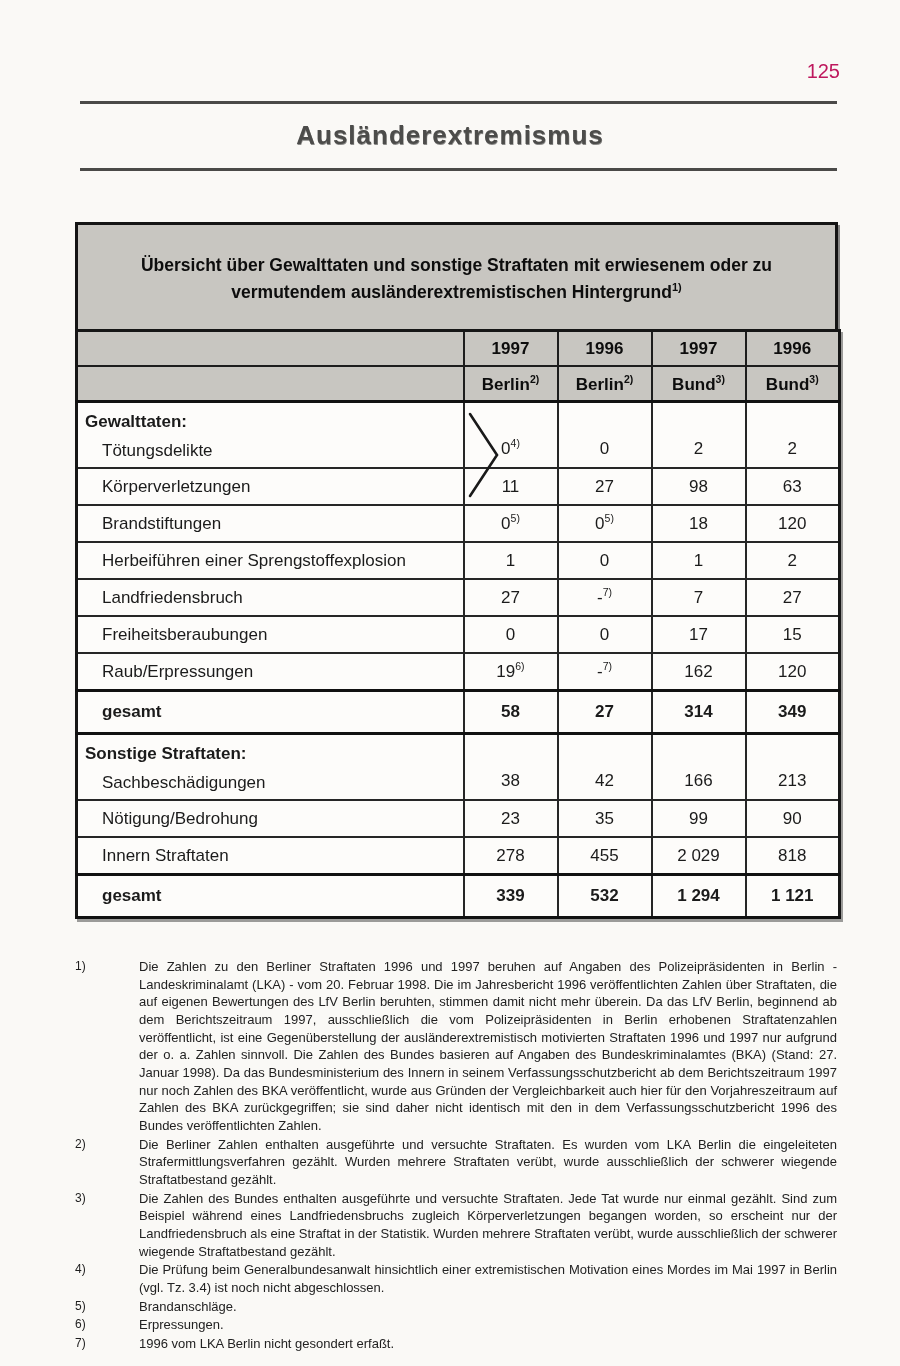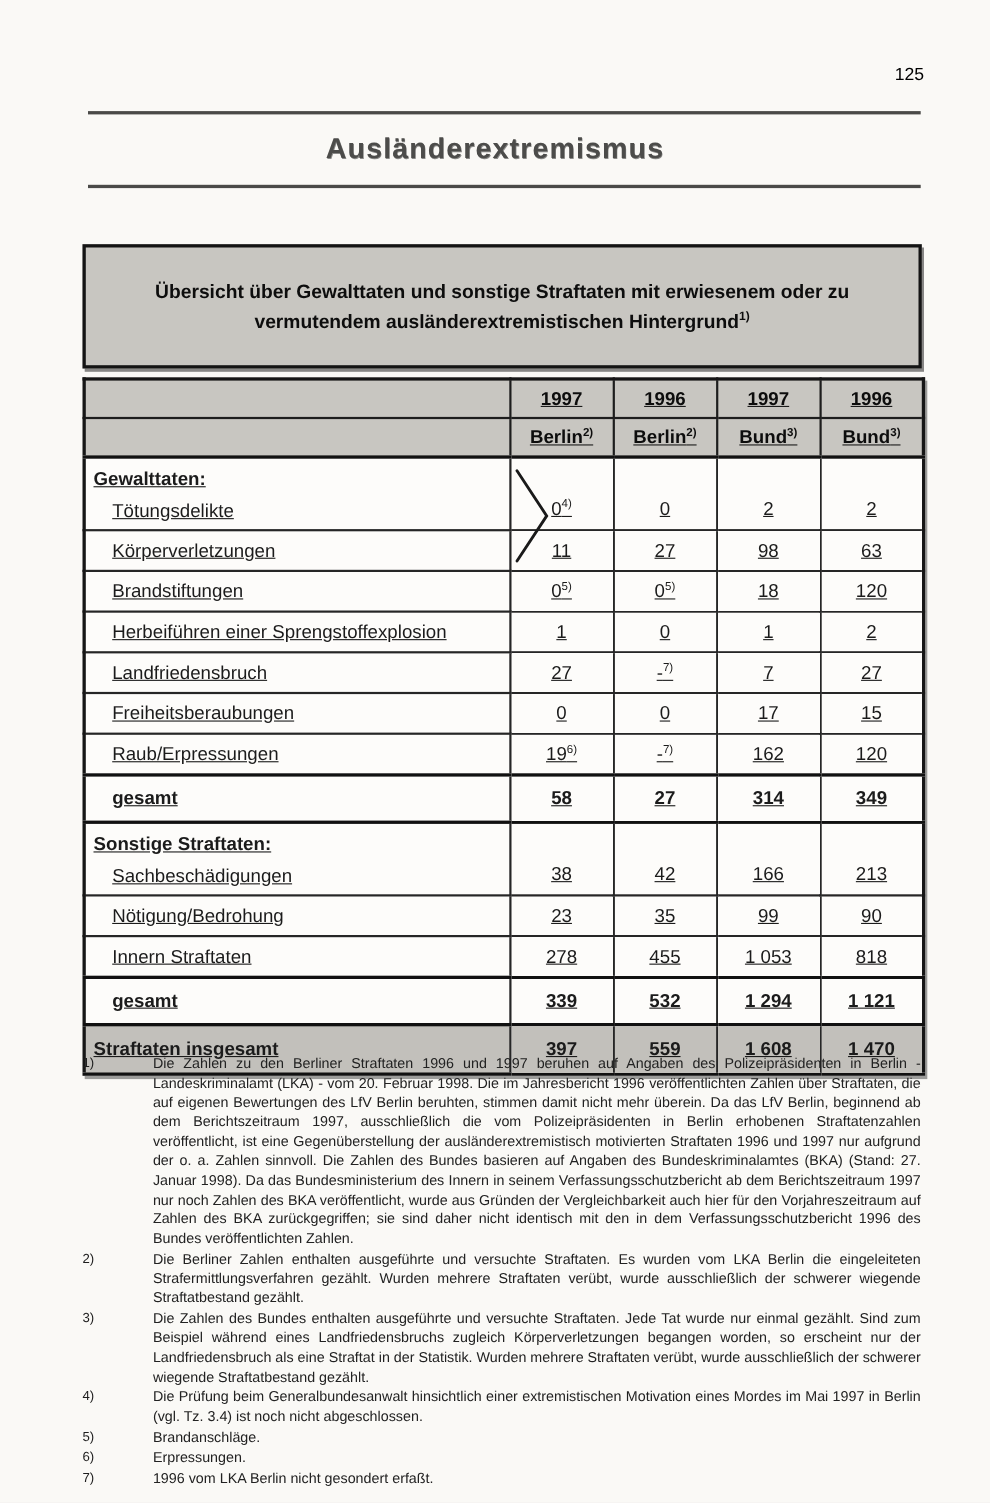--- a/index.html
+++ b/index.html
@@ -1,36 +1,36 @@
 <!DOCTYPE html>
 <html><head>
 <meta charset="utf-8">
 <style>
   html,body{margin:0;padding:0;}
   body{width:900px;height:1366px;background:#e8e7e4;font-family:"Liberation Sans",sans-serif;}
   .page{position:relative;width:900px;height:1366px;background:#faf9f6;color:#1b1b1b;overflow:hidden;}
 
-  .pagenum{position:absolute;top:60px;right:60px;font-size:16px;color:#000000;}
+  .pagenum{position:absolute;top:60px;right:60px;font-size:20px;color:#be185d;}
 
   .rule{position:absolute;left:80px;width:757px;height:0;border-top:3px solid #4a4a48;}
   .rule.r1{top:101px;}
   .rule.r2{top:168px;}
 
   .doc-title{position:absolute;top:120px;left:0;width:100%;text-align:center;
     font-size:26px;font-weight:bold;letter-spacing:1px;color:#4c4c4a;
     text-shadow:0.5px 0.5px 0 #8a8a88;}
 
   .header-box{position:absolute;top:222px;left:75px;width:763px;height:113px;
     background:#c8c6c1;border:3px solid #141414;box-sizing:border-box;
     box-shadow:2px 3px 0 rgba(40,40,40,.55);
     display:flex;align-items:center;justify-content:center;text-align:center;}
   .header-box p{margin:0;padding:0 52px;font-size:17.5px;font-weight:bold;line-height:1.5;color:#0d0d0d;}
   .header-box sup{font-size:11px;}
 
-  .table-wrap{position:absolute;top:343px;left:75px;width:763px;text-decoration:underline;}
+  .table-wrap{position:absolute;top:329px;left:75px;width:763px;}
   table{width:763px;border-collapse:collapse;table-layout:fixed;
     border:3px solid #161616;box-shadow:2px 3px 0 rgba(40,40,40,.45);}
   col.c-label{width:387px;}
   col.c-num{width:94px;}
   thead th{background:#c8c6c1;border:2px solid #1d1d1d;height:33px;
     font-size:17px;font-weight:bold;color:#0d0d0d;padding:0;}
   thead tr.region-row th{border-bottom:3px solid #111;}
   thead th sup{font-size:10.5px;}
   tbody td{border:2px solid #262626;font-size:17px;padding:0;background:#fdfcfa;}
   tbody td.label{text-align:left;padding-left:7px;}
@@ -188,41 +188,32 @@
             <td class="num"><span>35</span></td>
             <td class="num"><span>99</span></td>
             <td class="num"><span>90</span></td>
           </tr>
           <tr class="row-item">
             <td class="label">
               <div class="item-line">Innern Straftaten</div>
             </td>
             <td class="num"><span>278</span></td>
             <td class="num"><span>455</span></td>
-            <td class="num"><span>1 053</span></td>
+            <td class="num"><span>2 029</span></td>
             <td class="num"><span>818</span></td>
           </tr>
           <tr class="row-total">
             <td class="label">
               <div class="item-line">gesamt</div>
             </td>
             <td class="num"><span>339</span></td>
             <td class="num"><span>532</span></td>
             <td class="num"><span>1 294</span></td>
             <td class="num"><span>1 121</span></td>
           </tr>
-          <tr class="row-grand">
-            <td class="label">
-              <div class="item-line" style="padding-left: 0px;">Straftaten insgesamt</div>
-            </td>
-            <td class="num"><span>397</span></td>
-            <td class="num"><span>559</span></td>
-            <td class="num"><span>1 608</span></td>
-            <td class="num"><span>1 470</span></td>
-          </tr>
         </tbody>
     </table>
   </div>
 
   <div class="footnotes">
       <div class="footnote">
         <span class="fn-marker">1)</span>
         <span class="fn-text">Die Zahlen zu den Berliner Straftaten 1996 und 1997 beruhen auf Angaben des Polizeipräsidenten in Berlin - Landeskriminalamt (LKA) - vom 20. Februar 1998. Die im Jahresbericht 1996 veröffentlichten Zahlen über Straftaten, die auf eigenen Bewertungen des LfV Berlin beruhten, stimmen damit nicht mehr überein. Da das LfV Berlin, beginnend ab dem Berichtszeitraum 1997, ausschließlich die vom Polizeipräsidenten in Berlin erhobenen Straftatenzahlen veröffentlicht, ist eine Gegenüberstellung der ausländerextremistisch motivierten Straftaten 1996 und 1997 nur aufgrund der o. a. Zahlen sinnvoll. Die Zahlen des Bundes basieren auf Angaben des Bundeskriminalamtes (BKA) (Stand: 27. Januar 1998). Da das Bundesministerium des Innern in seinem Verfassungsschutzbericht ab dem Berichtszeitraum 1997 nur noch Zahlen des BKA veröffentlicht, wurde aus Gründen der Vergleichbarkeit auch hier für den Vorjahreszeitraum auf Zahlen des BKA zurückgegriffen; sie sind daher nicht identisch mit den in dem Verfassungsschutzbericht 1996 des Bundes veröffentlichten Zahlen.</span>
       </div>
       <div class="footnote">

